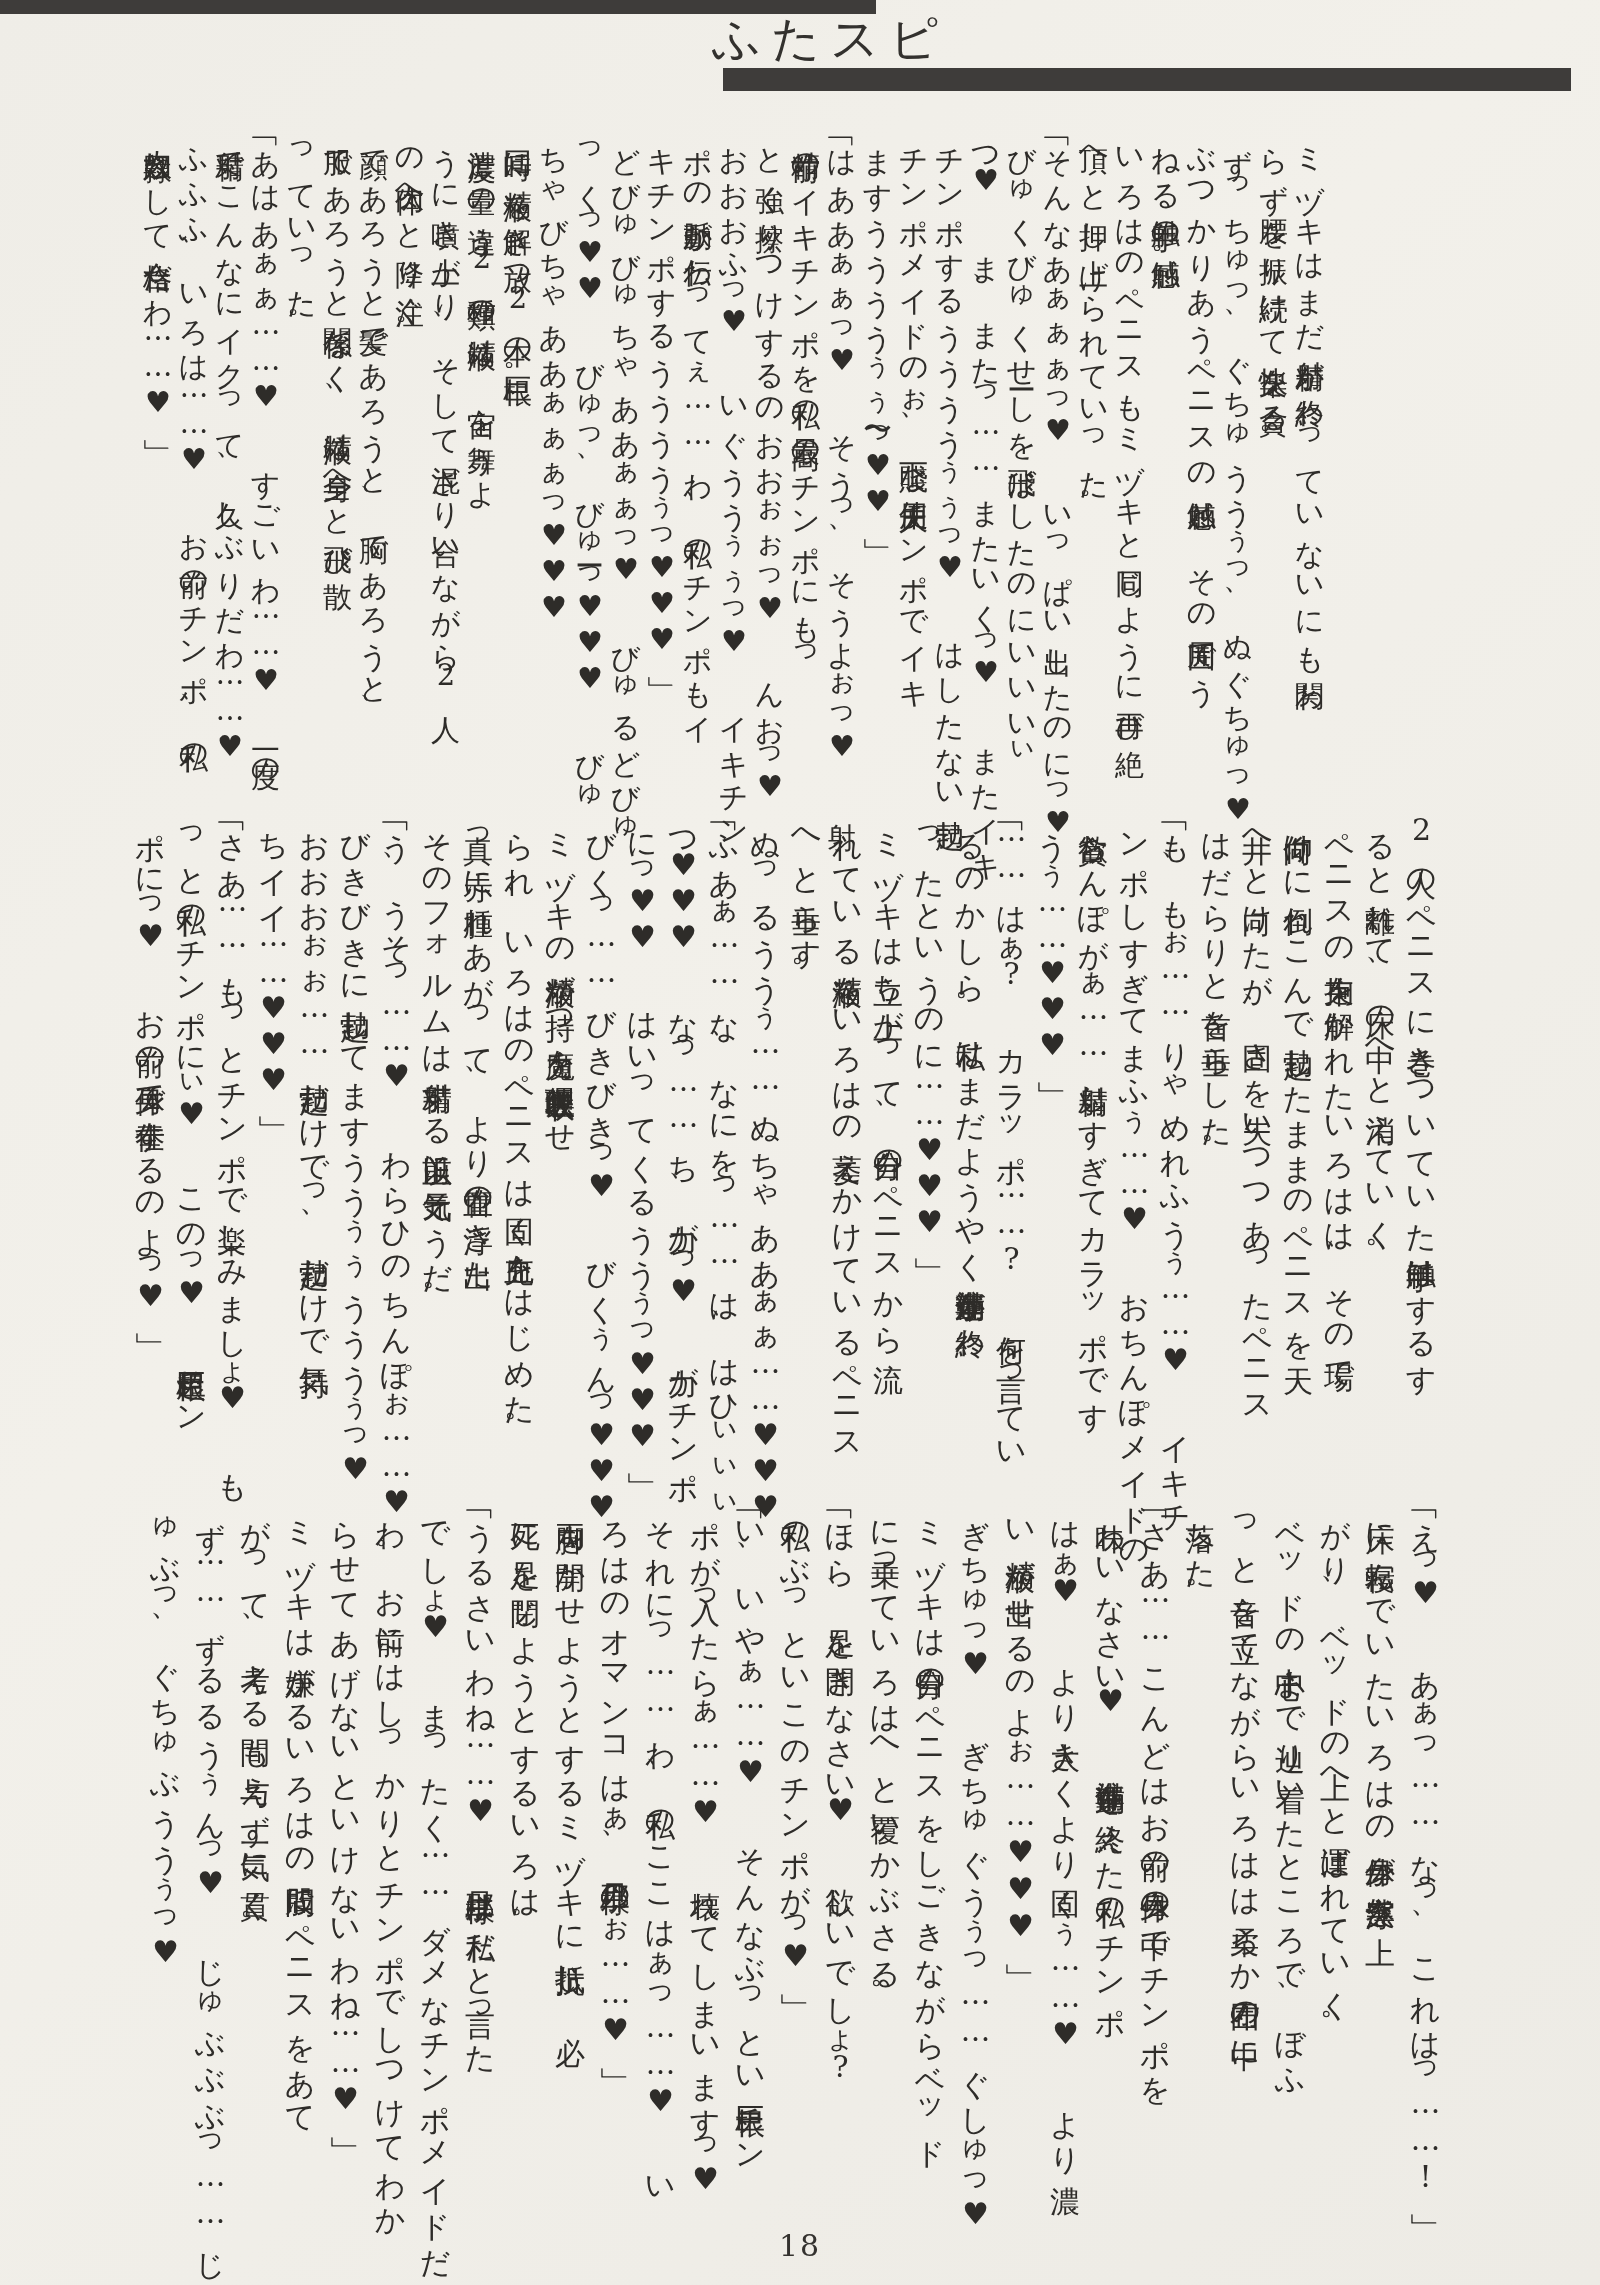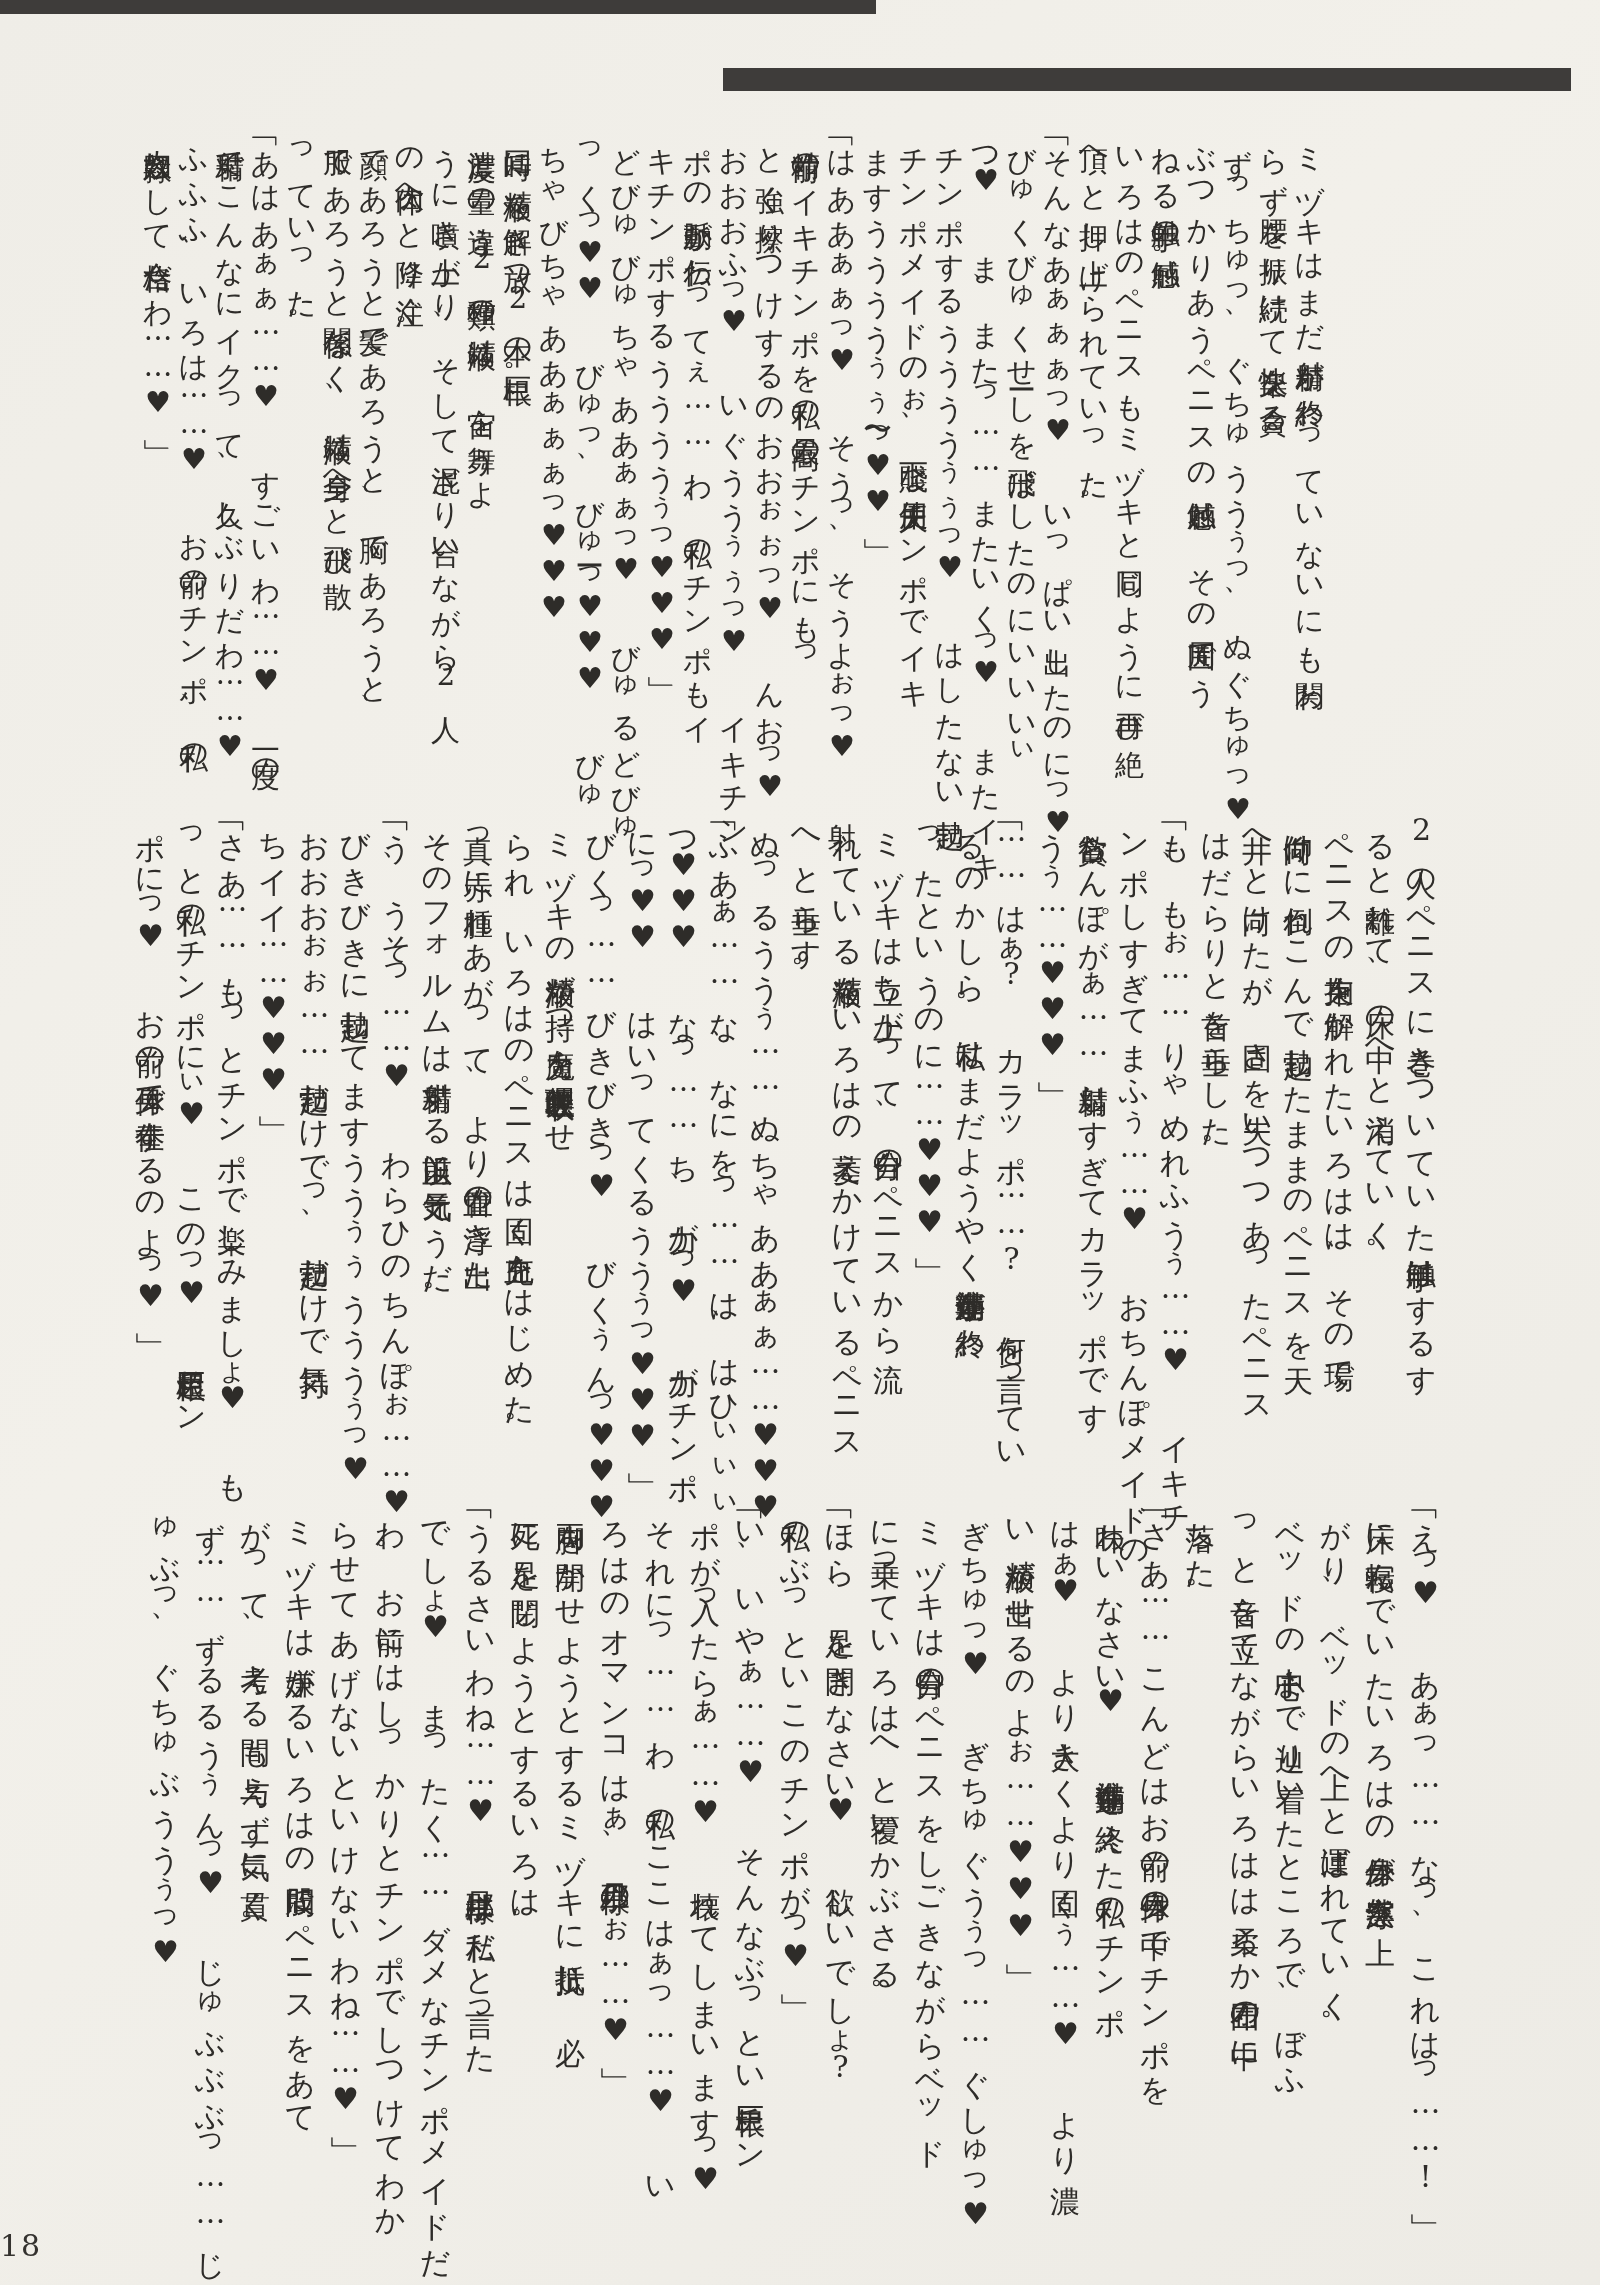--- a/index.html
+++ b/index.html
@@ -30,30 +30,31 @@
   }
   .text-block .col{margin:0;padding:0;}
   .block-1{left:140px;top:128px;height:670px;font-size:29px;line-height:36px;letter-spacing:2px;}
   .block-2{left:130px;top:812px;height:680px;font-size:30px;line-height:41px;letter-spacing:1px;}
   .block-3{left:143px;top:1500px;height:745px;font-size:30px;line-height:45px;letter-spacing:2px;}
   .indent-0{padding-top:0;}
   .indent-1{padding-top:1.05em;}
   .indent-2{padding-top:2.6em;}
   .page-number{
     position:absolute;left:0;right:0;top:2228px;
-    text-align:left;font-size:30px;letter-spacing:2px;color:#34322f;
+    text-align:center;font-size:30px;letter-spacing:2px;color:#34322f;
   }
 </style>
 </head>
 <body>
 
 <div class="page">
 
   <div class="bar bar-top"></div>
 
+  <div class="title">ふたスピ</div>
 
   <div class="bar bar-under-title"></div>
 
   <div class="text-block block-1">
       <div class="col indent-1">ミヅキはまだ射精が終わっていないにも関わ</div>
       <div class="col indent-0">らず腰を振り続けて快楽を貪る。</div>
       <div class="col indent-1">ずっちゅっ、ぐちゅううぅっ、ぬぐちゅっ♥</div>
       <div class="col indent-1">ぶつかりあうペニスの感触と、その周囲でう</div>
       <div class="col indent-0">ねる触手の感触。</div>
       <div class="col indent-1">いろはのペニスもミヅキと同じように再び絶</div>

